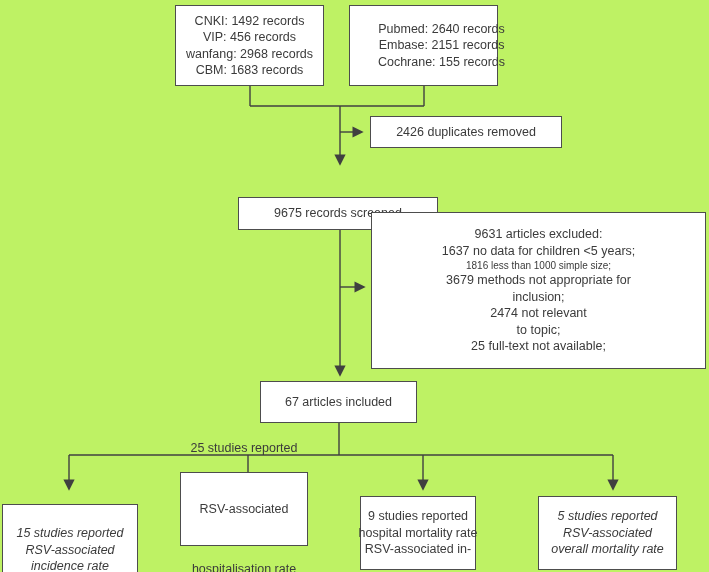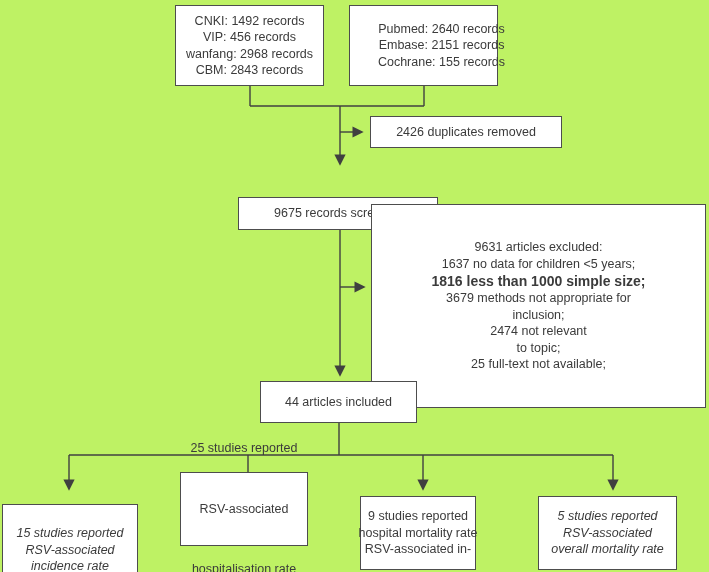--- a/index.html
+++ b/index.html
@@ -19,27 +19,27 @@
     background:#ffffff;
     display:flex;
     flex-direction:column;
     align-items:center;
     justify-content:center;
     text-align:center;
     font-size:12.5px;
     line-height:1.32;
   }
   .box span{display:block;white-space:nowrap;}
-  .box span.small{font-size:14px;font-weight:bold;}
+  .box span.small{font-size:10px;}
   
   .b-cn        {left:175px; top:5px;   width:149px; height:81px;}
   .b-intl      {left:349px; top:5px;   width:149px; height:81px;padding-left:36px;}
   .b-dup       {left:370px; top:116px; width:192px; height:32px;}
   .b-screen    {left:238px; top:169px; width:200px; height:33px;margin-top:28px;}
-  .b-excl      {left:371px; top:204px; width:335px; height:204px;}
+  .b-excl      {left:371px; top:212px; width:335px; height:157px;}
   .b-incl      {left:260px; top:381px; width:157px; height:42px;}
   .b-out1      {left:2px;   top:504px; width:136px; height:92px;font-style:italic;}
   .b-out2      {left:180px; top:472px; width:128px; height:74px;gap:44px;}
   .b-out3      {left:360px; top:496px; width:116px; height:74px;}
   .b-out4      {left:538px; top:496px; width:139px; height:74px;font-style:italic;}
 </style>
 </head>
 <body>
 
 <div class="canvas">
@@ -71,21 +71,21 @@
       <path d="M248,455 V489" marker-end="url(#arrow)"></path>
       <path d="M423,455 V489" marker-end="url(#arrow)"></path>
       <path d="M613,455 V489" marker-end="url(#arrow)"></path>
     </g>
   </svg>
 
   <div class="box b-cn">
     <span>CNKI: 1492 records</span>
     <span>VIP: 456 records</span>
     <span>wanfang: 2968 records</span>
-    <span>CBM: 2843 records</span>
+    <span>CBM: 1683 records</span>
   </div>
 
   <div class="box b-intl">
     <span>Pubmed: 2640 records</span>
     <span>Embase: 2151 records</span>
     <span>Cochrane: 155 records</span>
   </div>
 
   <div class="box b-dup">
     <span>2426 duplicates removed</span>
@@ -100,21 +100,21 @@
     <span>1637 no data for children &lt;5 years;</span>
     <span class="small">1816 less than 1000 simple size;</span>
     <span>3679 methods not appropriate for</span>
     <span>inclusion;</span>
     <span>2474 not relevant</span>
     <span>to topic;</span>
     <span>25 full-text not available;</span>
   </div>
 
   <div class="box b-incl">
-    <span>44 articles included</span>
+    <span>67 articles included</span>
   </div>
 
   <div class="box b-out1">
     <span>15 studies reported</span>
     <span>RSV-associated</span>
     <span>incidence rate</span>
   </div>
 
   <div class="box b-out2">
     <span>25 studies reported</span>

